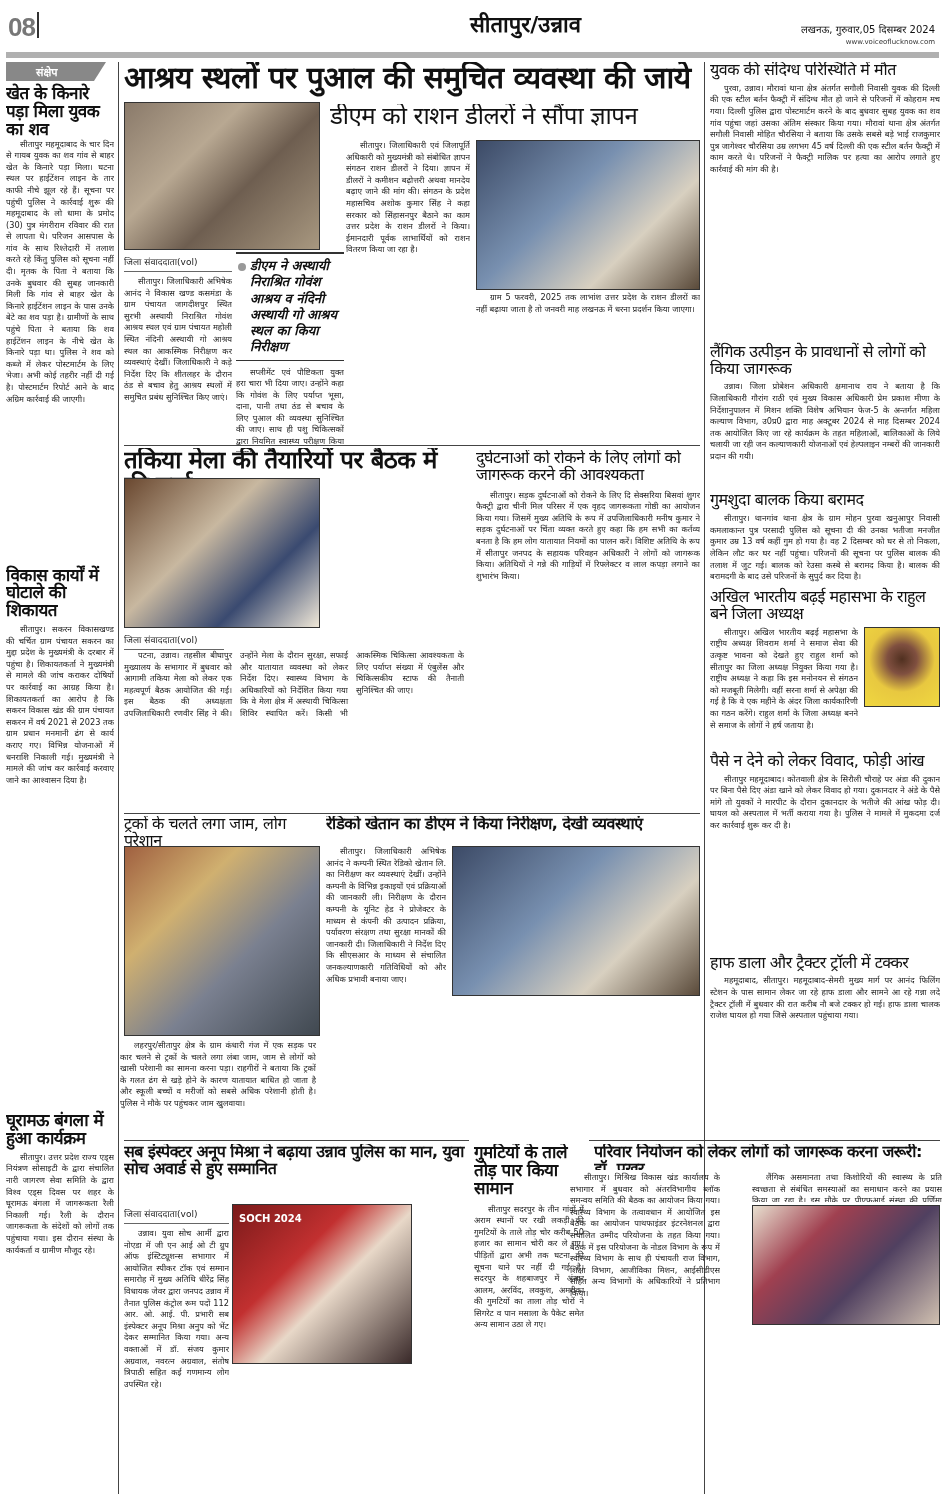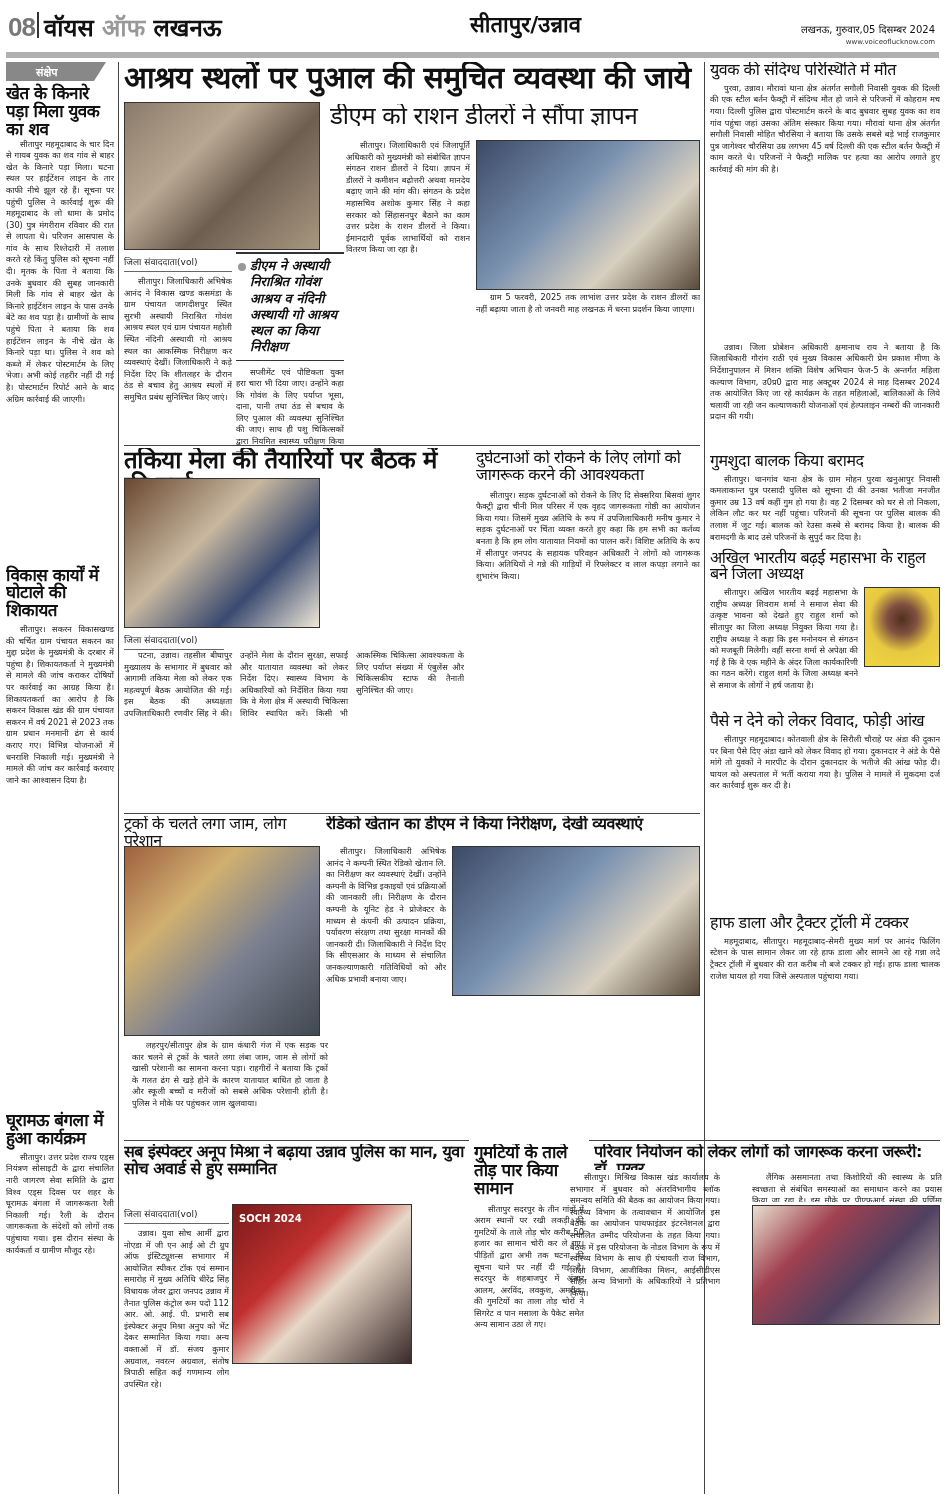--- a/index.html
+++ b/index.html
@@ -43,21 +43,20 @@
 
   .callout { font-size: 13px; font-weight: bold; line-height: 1.25; border-top: 2px solid #333; border-bottom: 1px solid #333; padding: 4px 0 4px 14px; position: relative; font-style: italic; }
   .callout::before { content: ""; position: absolute; left: 2px; top: 9px; width: 8px; height: 8px; border-radius: 50%; background: #999; }
 </style>
 </head>
 <body>
 
 <div class="masthead">
   <span class="mast-num">08</span>
   <span class="mast-bar"></span>
-  <span class="mast-title"><span>वॉयस</span> <span class="grey">ऑफ</span> <span>लखनऊ</span></span>
   <span class="mast-region">सीतापुर/उन्नाव</span>
   <span class="mast-date">लखनऊ, गुरुवार,05 दिसम्बर 2024</span>
   <span class="mast-url">www.voiceoflucknow.com</span>
   <div class="mast-rule"></div>
 </div>
 
 <div class="vrule" style="left:118px; top:62px; height:1432px;"></div>
 <div class="vrule" style="left:704px; top:62px; height:1432px;"></div>
 
 <div class="col" style="left:6px; top:62px; width:108px; height:1432px;">
@@ -129,21 +128,21 @@
       <p>सीतापुर। सड़क दुर्घटनाओं को रोकने के लिए दि सेक्सरिया बिसवां शुगर फैक्ट्री द्वारा चीनी मिल परिसर में एक वृहद जागरूकता गोष्ठी का आयोजन किया गया। जिसमें मुख्य अतिथि के रूप में उपजिलाधिकारी मनीष कुमार ने सड़क दुर्घटनाओं पर चिंता व्यक्त करते हुए कहा कि हम सभी का कर्तव्य बनता है कि हम लोग यातायात नियमों का पालन करें। विशिष्ट अतिथि के रूप में सीतापुर जनपद के सहायक परिवहन अधिकारी ने लोगों को जागरूक किया। अतिथियों ने गन्ने की गाड़ियों में रिफ्लेक्टर व लाल कपड़ा लगाने का शुभारंभ किया।</p>
     </div>
 </div>
 
 <div class="hrule" style="left:124px; top:813px; width:576px;"></div>
 
 <div class="col" style="left:124px; top:816px; width:196px; height:30px;">
   <div class="headline h-md h-light">ट्रकों के चलते लगा जाम, लोग परेशान</div>
 </div>
 <div class="photo truck" style="left:124px; top:846px; width:196px; height:190px;"></div>
-<div class="col" style="left:132px; top:1040px; width:196px; height:100px;">
+<div class="col" style="left:120px; top:1040px; width:196px; height:100px;">
   <div class="body-text">
       <p>लहरपुर/सीतापुर क्षेत्र के ग्राम कंधारी गंज में एक सड़क पर कार चलने से ट्रकों के चलते लगा लंबा जाम, जाम से लोगों को खासी परेशानी का सामना करना पड़ा। राहगीरों ने बताया कि ट्रकों के गलत ढंग से खड़े होने के कारण यातायात बाधित हो जाता है और स्कूली बच्चों व मरीजों को सबसे अधिक परेशानी होती है। पुलिस ने मौके पर पहुंचकर जाम खुलवाया।</p>
     </div>
 </div>
 
 <div class="col" style="left:326px; top:816px; width:374px; height:30px;">
   <div class="headline h-md">रेडिको खेतान का डीएम ने किया निरीक्षण, देखी व्यवस्थाएं</div>
 </div>
 <div class="col" style="left:326px; top:846px; width:120px; height:290px;">
   <div class="body-text">
@@ -187,20 +186,21 @@
       <p>लैंगिक असमानता तथा किशोरियों की स्वास्थ्य के प्रति स्वच्छता से संबंधित समस्याओं का समाधान करने का प्रयास किया जा रहा है। इस मौके पर पीएफआई संस्था की पूर्णिमा चौधरी ने संस्था के द्वारा किए जा रहे कार्यों के बारे में जानकारी दी।</p>
     </div>
 </div>
 <div class="photo crowd" style="left:752px; top:1205px; width:188px; height:120px;"></div>
 
 <div class="col" style="left:710px; top:62px; width:230px; height:1080px;">
   <div class="headline h-md h-light">युवक की संदिग्ध परिस्थिति में मौत</div>
   <div class="body-text" style="margin-top:4px; height:255px; overflow:hidden;">
       <p>पुरवा, उन्नाव। मौरावां थाना क्षेत्र अंतर्गत सगौली निवासी युवक की दिल्ली की एक स्टील बर्तन फैक्ट्री में संदिग्ध मौत हो जाने से परिजनों में कोहराम मच गया। दिल्ली पुलिस द्वारा पोस्टमार्टम करने के बाद बुधवार सुबह युवक का शव गांव पहुंचा जहां उसका अंतिम संस्कार किया गया। मौरावां थाना क्षेत्र अंतर्गत सगौली निवासी मोहित चौरसिया ने बताया कि उसके सबसे बड़े भाई राजकुमार पुत्र जागेश्वर चौरसिया उम्र लगभग 45 वर्ष दिल्ली की एक स्टील बर्तन फैक्ट्री में काम करते थे। परिजनों ने फैक्ट्री मालिक पर हत्या का आरोप लगाते हुए कार्रवाई की मांग की है।</p>
     </div>
+  <div class="headline h-md h-light" style="margin-top:6px;">लैंगिक उत्पीड़न के प्रावधानों से लोगों को किया जागरूक</div>
   <div class="body-text" style="margin-top:4px; height:105px; overflow:hidden;">
       <p>उन्नाव। जिला प्रोबेशन अधिकारी क्षमानाथ राय ने बताया है कि जिलाधिकारी गौरांग राठी एवं मुख्य विकास अधिकारी प्रेम प्रकाश मीणा के निर्देशानुपालन में मिशन शक्ति विशेष अभियान फेज-5 के अन्तर्गत महिला कल्याण विभाग, उ0प्र0 द्वारा माह अक्टूबर 2024 से माह दिसम्बर 2024 तक आयोजित किए जा रहे कार्यक्रम के तहत महिलाओं, बालिकाओं के लिये चलायी जा रही जन कल्याणकारी योजनाओं एवं हेल्पलाइन नम्बरों की जानकारी प्रदान की गयी।</p>
     </div>
   <div class="headline h-md h-light" style="margin-top:6px;">गुमशुदा बालक किया बरामद</div>
   <div class="body-text" style="margin-top:4px; height:70px; overflow:hidden;">
       <p>सीतापुर। थानगांव थाना क्षेत्र के ग्राम मोहन पुरवा खनुआपुर निवासी कमलाकान्त पुत्र परसादी पुलिस को सूचना दी की उनका भतीजा मनजीत कुमार उम्र 13 वर्ष कहीं गुम हो गया है। वह 2 दिसम्बर को घर से तो निकला, लेकिन लौट कर घर नहीं पहुंचा। परिजनों की सूचना पर पुलिस बालक की तलाश में जुट गई। बालक को रेउसा कस्बे से बरामद किया है। बालक की बरामदगी के बाद उसे परिजनों के सुपुर्द कर दिया है।</p>
     </div>
   <div class="headline h-md h-light" style="margin-top:6px; width:220px;">अखिल भारतीय बढ़ई महासभा के राहुल बने जिला अध्यक्ष</div>
   <div style="position:relative; margin-top:4px; height:120px;">
     <div class="photo portrait" style="left:154px; top:0; width:76px; height:80px;"></div>

